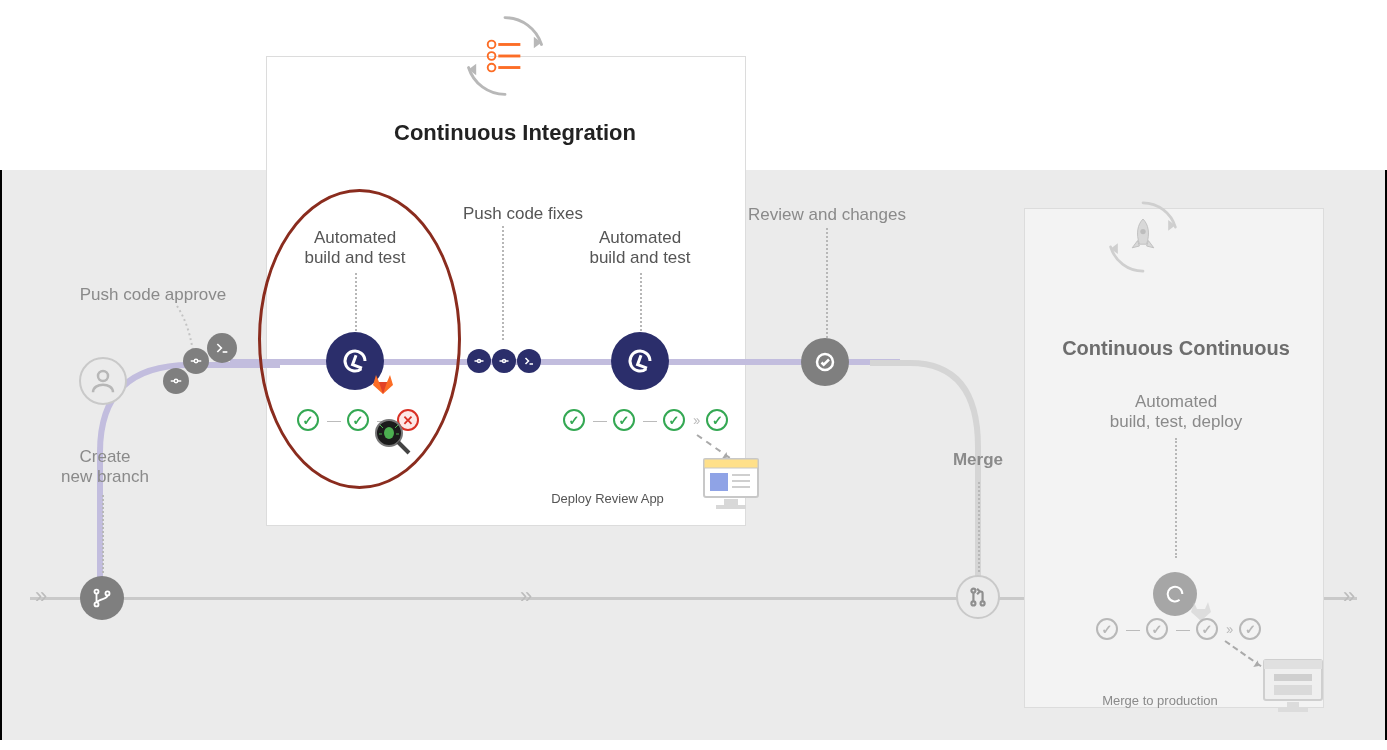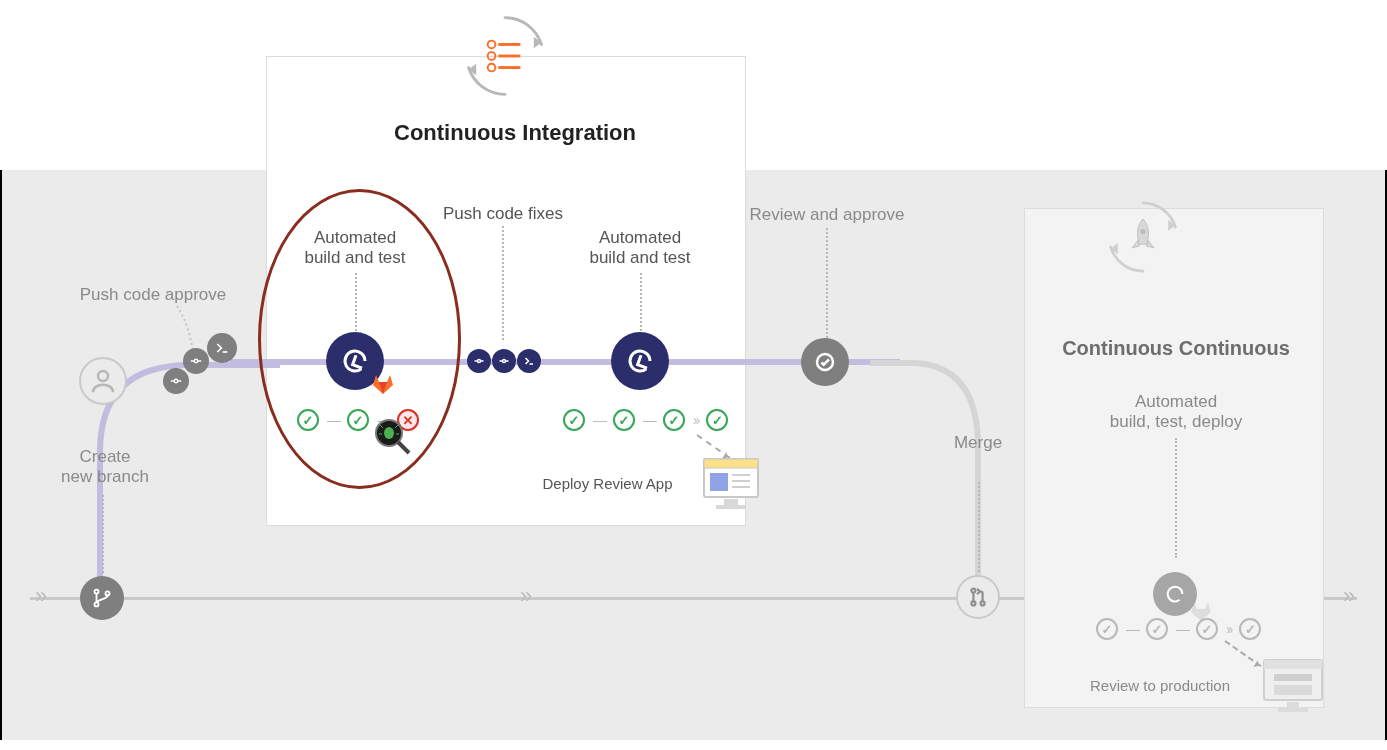--- a/index.html
+++ b/index.html
@@ -45,21 +45,21 @@
   
   .lbl {
     position: absolute;
     color: #8a8a8a;
     font-size: 17px;
     text-align: center;
     line-height: 1.2;
   }
   .lbl.dark { color: #555; }
   .lbl.black { color: #222; font-weight: 600; font-size: 22px; }
-  .lbl.small{ font-size: 15px; }
+  .lbl.small{ font-size: 13px; margin-top: 16px; }
 
   
   .vd {
     position: absolute;
     width: 0;
     border-left: 2px dotted #b7b7b7;
   }
 
   
   .panel {
@@ -270,21 +270,21 @@
       <ellipse cx="16" cy="16" rx="5" ry="6" fill="#4caf50"></ellipse>
       <line x1="10" y1="11" x2="7" y2="8" stroke="#4caf50"></line>
       <line x1="22" y1="11" x2="25" y2="8" stroke="#4caf50"></line>
       <line x1="9" y1="17" x2="6" y2="17" stroke="#4caf50"></line>
       <line x1="23" y1="17" x2="26" y2="17" stroke="#4caf50"></line>
     </svg>
 </div>
 
 <div class="ring" style="left:258px; top:189px; width:203px; height:300px;"></div>
 
-<div class="lbl dark" style="left:423px; top:204px; width:160px;">Push code fixes</div>
+<div class="lbl dark" style="left:443px; top:204px; width:160px;">Push code fixes</div>
 <div class="vd" style="left:502px; top:226px; height:114px;"></div>
 <div class="node navysm" style="left:467px; top:349px; width:24px;height:24px;">
   <svg width="12" height="12" viewBox="0 0 24 24" fill="none" stroke="#fff" stroke-width="3">
       <circle cx="12" cy="12" r="3"></circle>
       <line x1="3" y1="12" x2="9" y2="12"></line>
       <line x1="15" y1="12" x2="21" y2="12"></line>
     </svg>
 </div>
 <div class="node navysm" style="left:492px; top:349px; width:24px;height:24px;">
   <svg width="12" height="12" viewBox="0 0 24 24" fill="none" stroke="#fff" stroke-width="3">
@@ -328,30 +328,30 @@
     <rect x="4" y="4" width="54" height="9" fill="#ffe08a" stroke="#c8c8c8"></rect>
     <rect x="10" y="18" width="18" height="18" fill="#8fa3e6"></rect>
     <line x1="32" y1="20" x2="50" y2="20" stroke="#cfcfcf" stroke-width="2"></line>
     <line x1="32" y1="26" x2="50" y2="26" stroke="#cfcfcf" stroke-width="2"></line>
     <line x1="32" y1="32" x2="50" y2="32" stroke="#cfcfcf" stroke-width="2"></line>
     <rect x="24" y="44" width="14" height="6" fill="#d8d8d8"></rect>
     <rect x="16" y="50" width="30" height="4" fill="#d8d8d8"></rect>
   </svg>
 </div>
 
-<div class="lbl" style="left:737px; top:205px; width:180px;">Review and approve</div>
+<div class="lbl" style="left:737px; top:205px; width:180px;">Review and changes</div>
 <div class="vd" style="left:826px; top:228px; height:110px;"></div>
 <div class="node gray" style="left:801px; top:338px; width:48px;height:48px;">
   <svg width="24" height="24" viewBox="0 0 24 24" fill="none" stroke="#fff" stroke-width="2.5">
       <circle cx="12" cy="12" r="8"></circle>
       <path d="M8.5 12.5l2.2 2.2L16 9.5"></path>
     </svg>
 </div>
 
-<div class="lbl" style="left:943px; top:433px; width:70px;">Merge</div>
+<div class="lbl" style="left:943px; top:450px; width:70px;font-weight:bold;">Merge</div>
 <div class="vd" style="left:978px; top:482px; height:90px;"></div>
 <div class="node ghost" style="left:956px; top:575px; width:44px;height:44px; background:#ebebeb;">
   <svg width="22" height="22" viewBox="0 0 24 24" fill="none" stroke="#8f8f8f" stroke-width="2.4">
       <circle cx="7" cy="5" r="2.2"></circle>
       <circle cx="7" cy="19" r="2.2"></circle>
       <circle cx="17" cy="19" r="2.2"></circle>
       <path d="M7 7v10M14 6h1a2 2 0 0 1 2 2v9"></path>
       <path d="M11 3l3 3-3 3"></path>
     </svg>
 </div>
@@ -373,21 +373,21 @@
 <div class="pipe" style="left:1096px; top:618px;">
   <div class="dot ok f">✓</div>
     <span class="sep">—</span>
   <div class="dot ok f">✓</div>
     <span class="sep">—</span>
   <div class="dot ok f">✓</div>
     <span class="sep">››</span>
   <div class="dot ok f">✓</div>
 </div>
 <div class="dashed-arr" style="left:1225px; top:640px; width:44px; transform:rotate(35deg);"></div>
-<div class="lbl small" style="left:1060px; top:677px; width:200px;">Review to production</div>
+<div class="lbl small" style="left:1060px; top:677px; width:200px;">Merge to production</div>
 
 <div class="monitor" style="left:1260px; top:656px;">
   <svg width="66" height="62" viewBox="0 0 66 62">
     <rect x="4" y="4" width="58" height="40" rx="2" fill="#efefef" stroke="#cfcfcf" stroke-width="2"></rect>
     <rect x="4" y="4" width="58" height="9" fill="#e0e0e0"></rect>
     <rect x="14" y="18" width="38" height="7" fill="#cfcfcf"></rect>
     <rect x="14" y="29" width="38" height="10" fill="#dadada"></rect>
     <rect x="27" y="46" width="12" height="6" fill="#dcdcdc"></rect>
     <rect x="18" y="52" width="30" height="4" fill="#dcdcdc"></rect>
   </svg>

